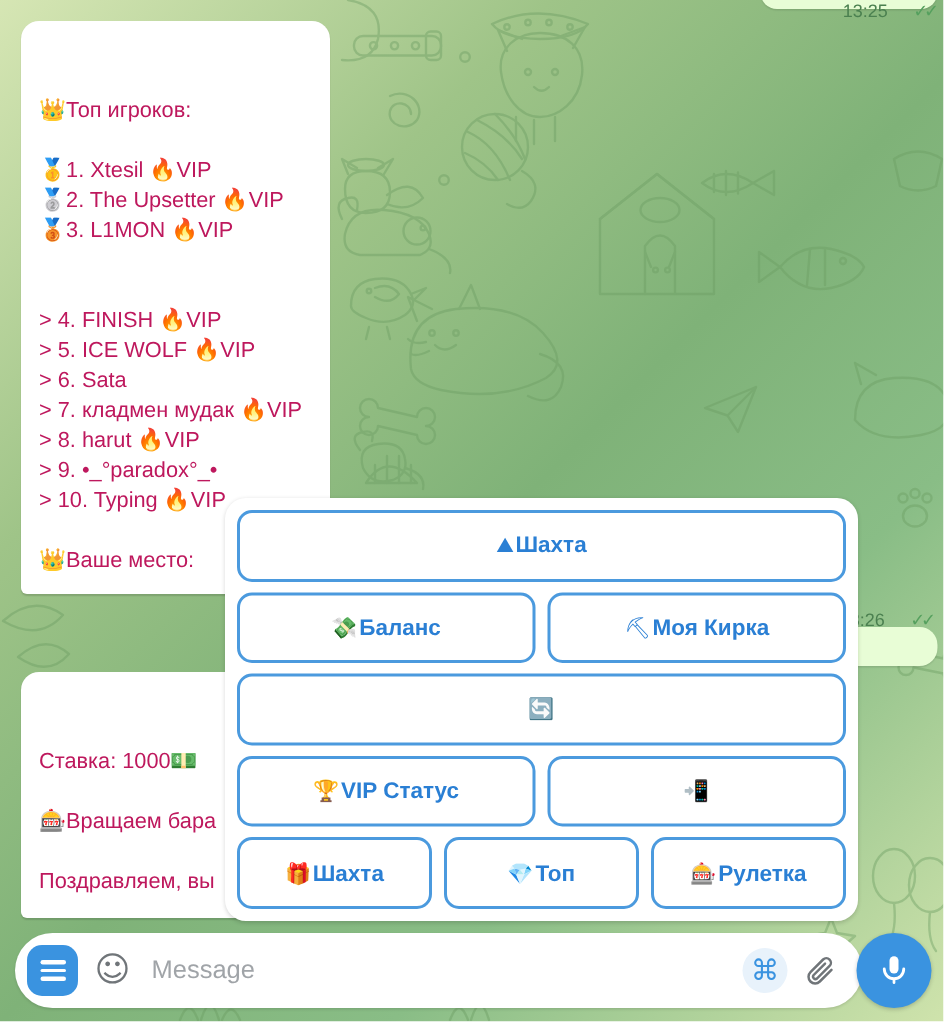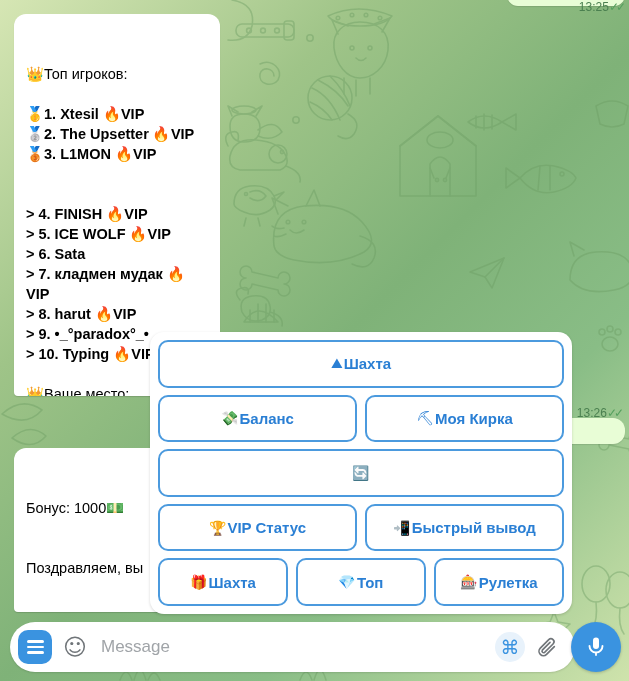--- a/index.html
+++ b/index.html
@@ -21,48 +21,48 @@
     pointer-events: none;
   }
   #wallpaper svg { width: 100%; height: 100%; display: block; }
 
   
   .bubble {
     position: absolute;
     background: #ffffff;
     border-radius: 12px;
     box-shadow: 0 1px 1px rgba(0,0,0,.14);
-    color: #000000;
+    color: #be185d;
     font-size: 14.5px;
     line-height: 20px;
     padding: 10px 12px 12px 12px;
     white-space: pre-wrap;
     overflow: hidden;
   }
   #bubble-top {
     left: 14px; top: 14px;
     width: 206px; height: 382px;
     border-top-left-radius: 12px;
     border-bottom-left-radius: 4px;
   }
   #bubble-bottom {
     left: 14px; top: 448px;
     width: 206px; height: 164px;
     border-bottom-left-radius: 4px;
   }
   .line { display: block; }
-  .line.bold { font-weight: bold; }
+  .line.bold { font-weight: normal; }
   .line.spacer { height: 20px; }
 
   
   .ts-out {
     position: absolute;
     font-size: 12px;
     color: #4b8050;
-    display: flex; align-items: center; gap: 0;
+    display: flex; align-items: center; gap: 17px;
     white-space: nowrap;
   }
   #ts-top    { right: 6px; top: 0px; }
   #ts-middle { right: 8px; top: 406px; }
   .ticks { font-size: 12px; letter-spacing: -3px; color: #55a05e; }
 
   
   #bubble-out-top {
     position: absolute;
     right: 4px; top: -16px;
@@ -362,21 +362,21 @@
   <div class="ts-out" id="ts-middle">
     <span>13:26</span>
     <span class="ticks">✓✓</span>
   </div>
 
   <div class="bubble" id="bubble-top">
     <div id="top-players-lines"><span class="line">👑Топ игроков:</span><span class="line spacer"></span><span class="line bold">🥇1. Xtesil 🔥VIP</span><span class="line bold">🥈2. The Upsetter 🔥VIP</span><span class="line bold">🥉3. L1MON 🔥VIP</span><span class="line spacer"></span><span class="line spacer"></span><span class="line bold">&gt; 4. FINISH 🔥VIP</span><span class="line bold">&gt; 5. ICE WOLF 🔥VIP</span><span class="line bold">&gt; 6. Sata</span><span class="line bold">&gt; 7. кладмен мудак 🔥VIP</span><span class="line bold">&gt; 8. harut 🔥VIP</span><span class="line bold">&gt; 9. •_°paradox°_•</span><span class="line bold">&gt; 10. Typing 🔥VIP</span><span class="line spacer"></span><span class="line">👑Ваше место:</span></div>
   </div>
 
   <div class="bubble" id="bubble-bottom">
-    <div id="roulette-lines"><span class="line">Бонус: 1000💵</span><span class="line spacer"></span><span class="line spacer"></span><span class="line">Поздравляем, вы</span><span class="line spacer"></span></div>
+    <div id="roulette-lines"><span class="line">Ставка: 1000💵</span><span class="line spacer"></span><span class="line">🎰Вращаем бара</span><span class="line spacer"></span><span class="line">Поздравляем, вы</span><span class="line spacer"></span></div>
   </div>
 
   <div id="keyboard">
       <div class="kb-row">
         <div class="kb-btn">
           <span class="kb-ico">⛰</span>
           <span>Шахта</span>
         </div>
       </div>
       <div class="kb-row">
@@ -394,21 +394,20 @@
           <span class="kb-ico">🔄</span>
         </div>
       </div>
       <div class="kb-row">
         <div class="kb-btn">
           <span class="kb-ico">🏆</span>
           <span>VIP Статус</span>
         </div>
         <div class="kb-btn">
           <span class="kb-ico">📲</span>
-          <span>Быстрый вывод</span>
         </div>
       </div>
       <div class="kb-row">
         <div class="kb-btn">
           <span class="kb-ico">🎁</span>
           <span>Шахта</span>
         </div>
         <div class="kb-btn">
           <span class="kb-ico">💎</span>
           <span>Топ</span>

